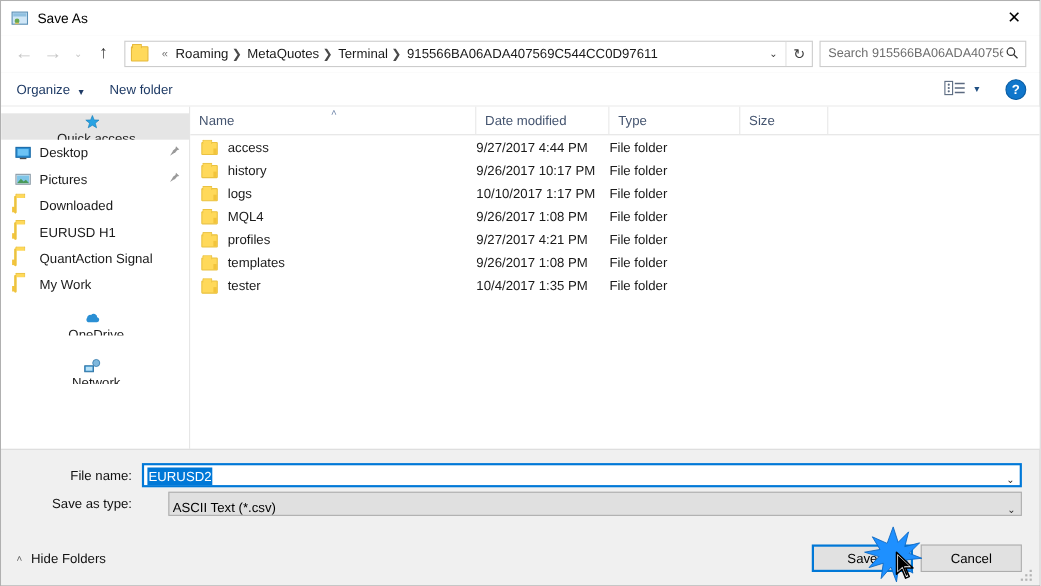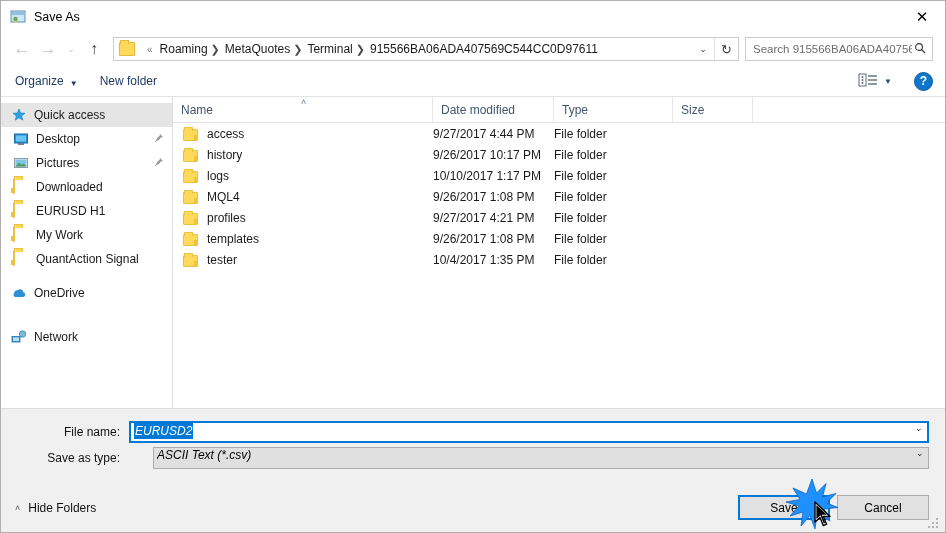--- a/index.html
+++ b/index.html
@@ -115,21 +115,21 @@
   .sidebar {
     width: 172px; flex: none; background: #fff;
     border-right: 1px solid #e0e0e0;
     padding-top: 6px; overflow: hidden;
   }
   .side-item {
     height: 24px; display: flex; align-items: center;
     padding-left: 12px; padding-right: 8px; position: relative;
   }
   .side-item.selected { background: #e5e5e5; }
-  .side-item.root { padding-left: 10px; }
+  .side-item.root { padding-left: 10px; flex-direction: column; }
   .side-ico { width: 16px; height: 16px; flex: none; margin-right: 7px; position: relative; }
   .side-label { font-size: 12px; color: #1a1a1a; white-space: nowrap; overflow: hidden; }
   .side-pin { margin-left: auto; color: #9a9a9a; font-size: 11px; flex: none; }
   .side-gap { height: 10px; }
 
   
   .fldr { width: 15px; height: 12px; background: #ffd95a; border: 1px solid #eac242;
           border-radius: 1px; position: relative; margin-top: 2px; }
   .fldr::before { content: ""; position: absolute; left: 0; top: -3px; width: 7px; height: 3px;
           background: #ffd95a; border: 1px solid #eac242; border-bottom: none; border-radius: 1px 1px 0 0; }
@@ -162,22 +162,22 @@
   .cell.size { width: 80px; flex: none; }
 
   
   .formarea {
     background: #f0f0f0; border-top: 1px solid #dcdcdc;
     padding: 12px 16px 0 16px; height: 75px; min-height: 75px;
   }
   .frow { display: flex; align-items: center; height: 22px; margin-bottom: 4px; }
   .flabel { width: 112px; flex: none; text-align: right; padding-right: 9px; font-size: 12px; color: #111; }
   .combo {
-    flex: 1 1 auto; height: 22px; display: flex; align-items: flex-start;
-    border: 1px solid #7a7a7a; background: #fff; padding-left: 3px; min-width: 0; font-style: italic;
+    flex: 1 1 auto; height: 22px; display: flex; align-items: flex-end;
+    border: 1px solid #7a7a7a; background: #fff; padding-left: 3px; min-width: 0;
   }
   .combo.focused { border: 2px solid #0078d7; }
   .combo.disabled { background: #e0e0e0; border: 1px solid #adadad; margin-left: 24px; }
   .combo-val { flex: 1 1 auto; font-size: 12px; color: #000; white-space: nowrap; overflow: hidden; }
   .combo-val.selected-text { background: #0078d7; color: #fff; padding: 1px 1px; display: inline-block; flex: 0 0 auto; }
   .combo-arrow { width: 17px; flex: none; text-align: center; color: #2b2b2b; font-size: 9px; }
 
   
   .footer {
     height: 49px; min-height: 49px; background: #f0f0f0;
@@ -332,26 +332,26 @@
         <span class="side-label">Downloaded</span>
       </div>
 
       <div class="side-item">
         <span class="side-ico"><span class="fldr"></span></span>
         <span class="side-label">EURUSD H1</span>
       </div>
 
       <div class="side-item">
         <span class="side-ico"><span class="fldr"></span></span>
-        <span class="side-label">My Work</span>
+        <span class="side-label">QuantAction Signal</span>
       </div>
 
       <div class="side-item">
         <span class="side-ico"><span class="fldr"></span></span>
-        <span class="side-label">QuantAction Signal</span>
+        <span class="side-label">My Work</span>
       </div>
 
       <div class="side-gap"></div>
 
       <div class="side-item root">
         <span class="side-ico">
           <svg width="16" height="16" viewBox="0 0 16 16">
             <path d="M4 12 h8.2 a2.4 2.4 0 0 0 0.2 -4.7 a3.2 3.2 0 0 0 -5.6 -2 a2.8 2.8 0 0 0 -3.6 2.6 a2.6 2.6 0 0 0 0.8 4.1 z" fill="#2a8fd4"></path>
           </svg>
         </span>

